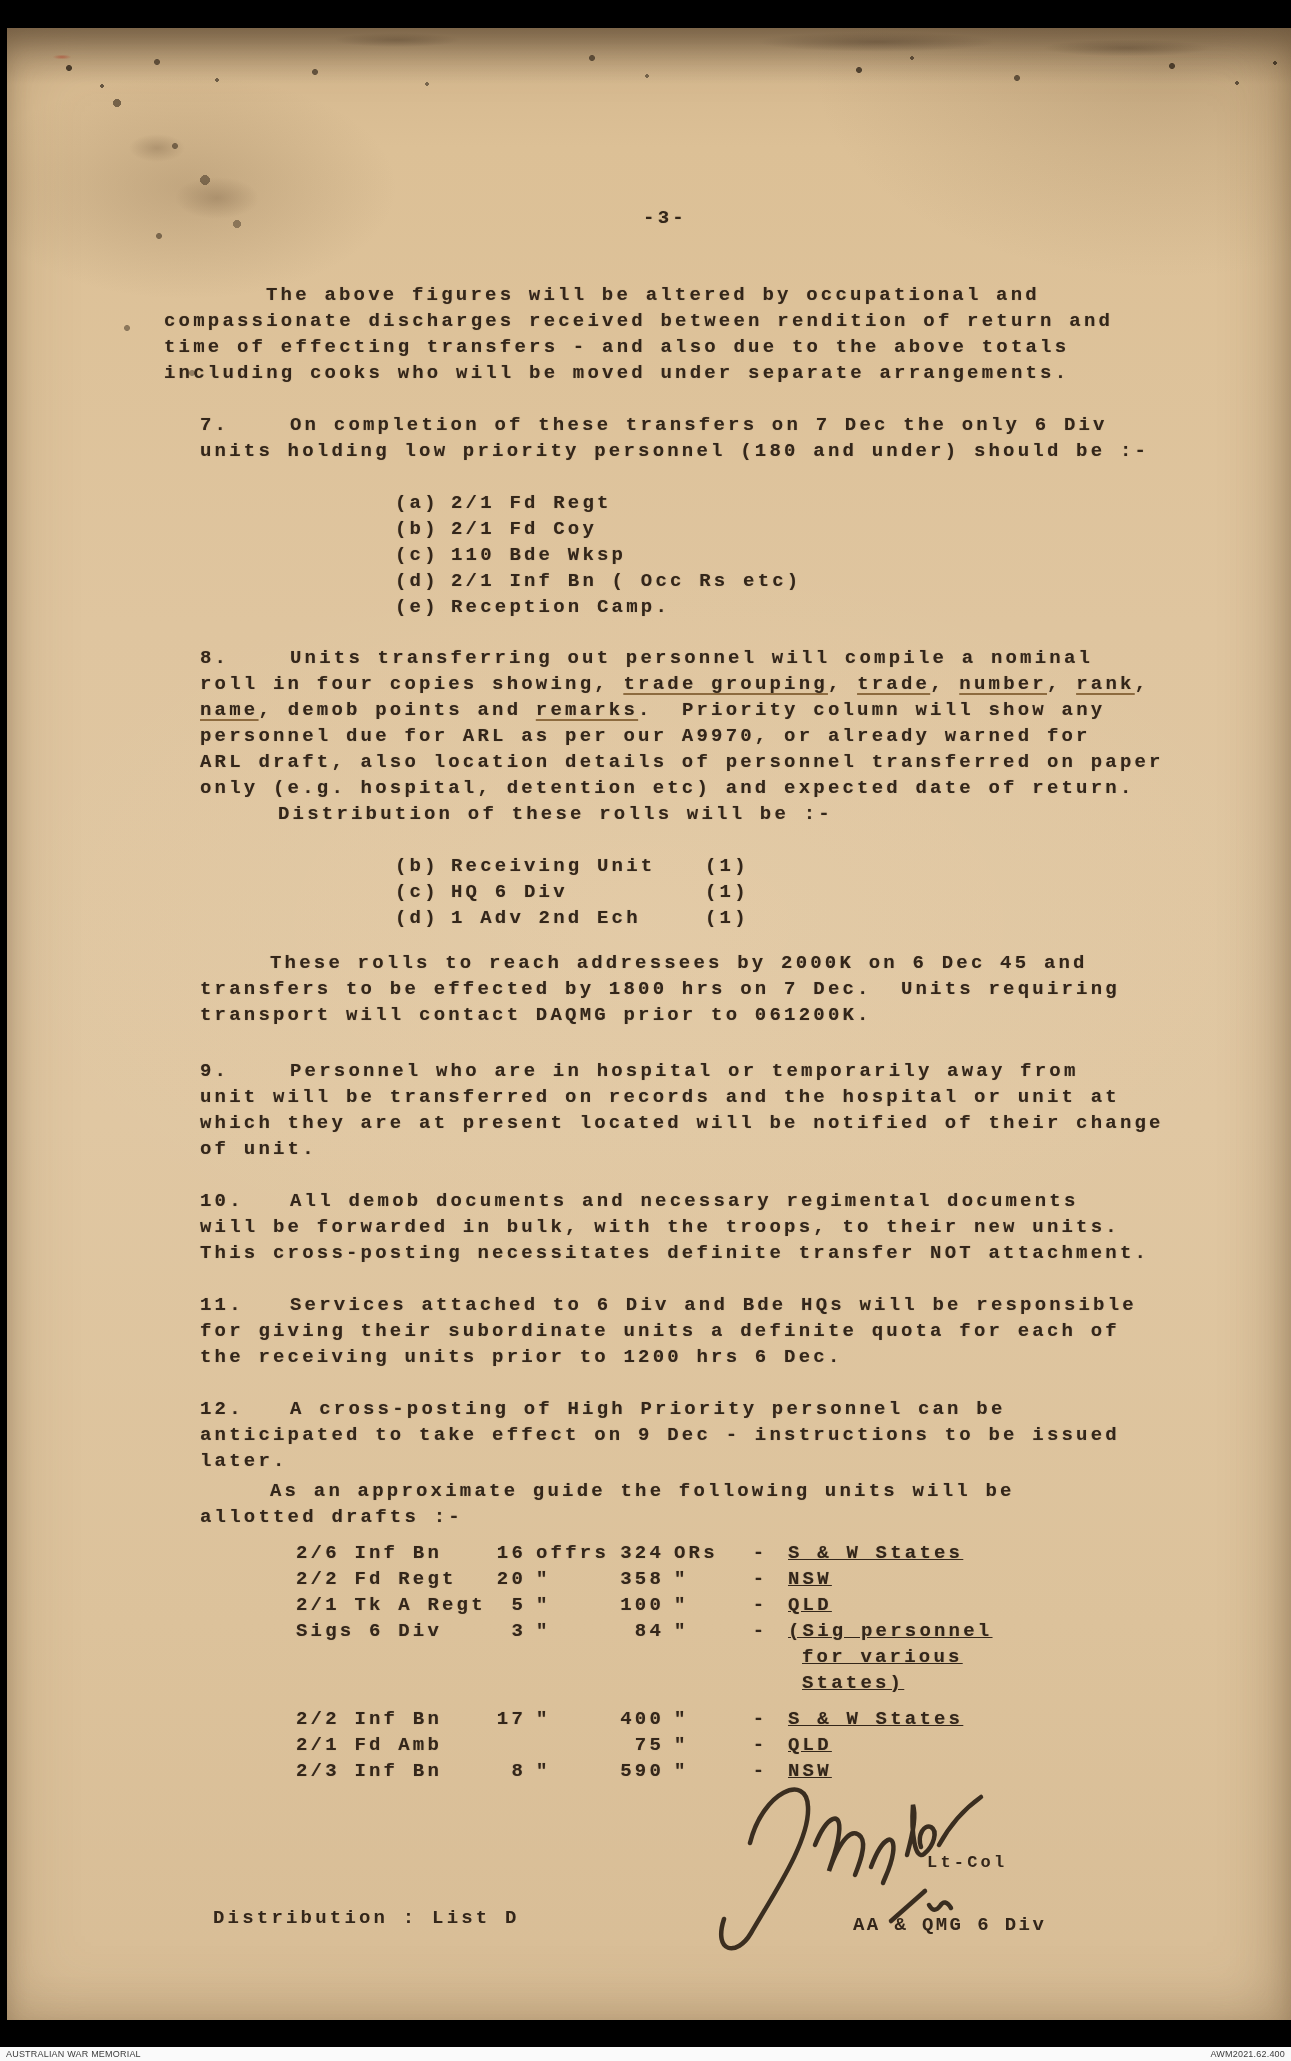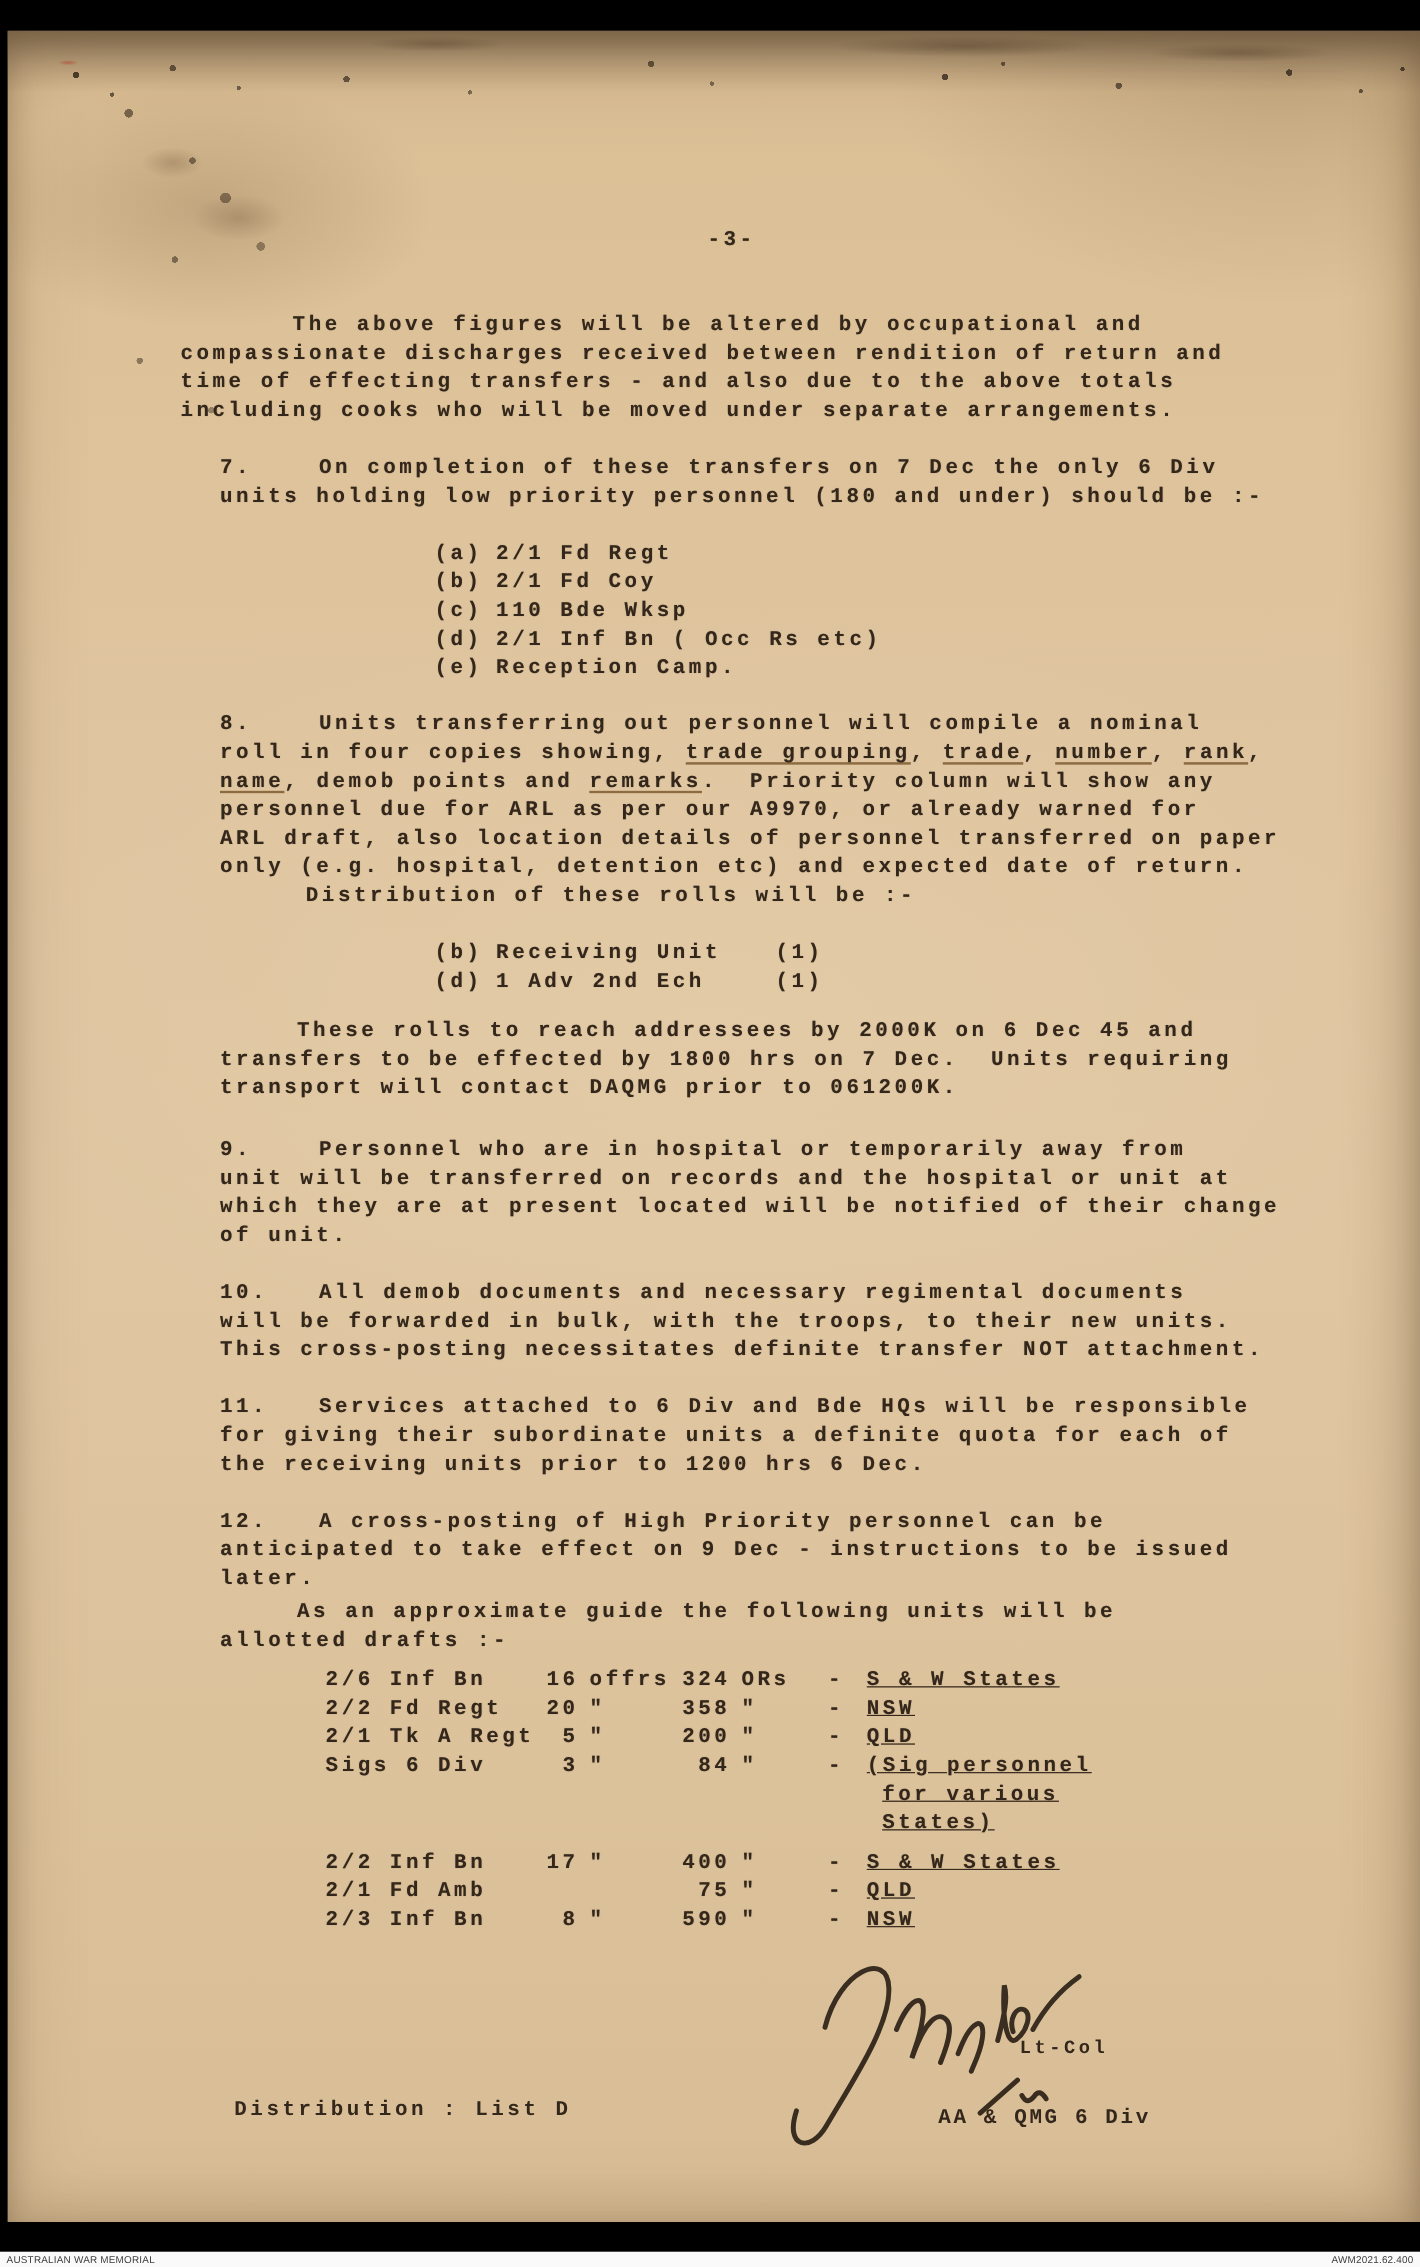--- a/index.html
+++ b/index.html
@@ -134,20 +134,21 @@
       <div class="line"><span>roll in four copies showing, </span><span class="u">trade grouping</span><span>, </span><span class="u">trade</span><span>, </span><span class="u">number</span><span>, </span><span class="u">rank</span><span>,</span></div>
       <div class="line"><span class="u">name</span><span>, demob points and </span><span class="u">remarks</span><span>.  Priority column will show any</span></div>
       <div class="line"><span>personnel due for ARL as per our A9970, or already warned for</span></div>
       <div class="line"><span>ARL draft, also location details of personnel transferred on paper</span></div>
       <div class="line"><span>only (e.g. hospital, detention etc) and expected date of return.</span></div>
       <div class="line fl-dist">Distribution of these rolls will be :-</div>
     </div>
 
     <div class="list-block rolls">
       <div class="list-row"><span class="ll">(b)</span><span class="ln">Receiving Unit</span><span>(1)</span></div>
+      <div class="list-row"><span class="ll">(c)</span><span class="ln">HQ 6 Div</span><span>(1)</span></div>
       <div class="list-row"><span class="ll">(d)</span><span class="ln">1 Adv 2nd Ech</span><span>(1)</span></div>
     </div>
 
     <div class="para" style="margin-bottom:30px;">
       <div class="line fl-md">These rolls to reach addressees by 2000K on 6 Dec 45 and</div>
       <div class="line">transfers to be effected by 1800 hrs on 7 Dec.  Units requiring</div>
       <div class="line">transport will contact DAQMG prior to 061200K.</div>
     </div>
 
     <div class="para">
@@ -200,21 +201,21 @@
           <span class="c ul">"</span>
           <span class="c n">358</span>
           <span class="c ul">"</span>
           <span class="c" style="text-align:center;">-</span>
           <span class="dest">NSW</span>
       </div>
       <div class="drow">
         <span class="c">2/1 Tk A Regt</span>
           <span class="c n">5</span>
           <span class="c ul">"</span>
-          <span class="c n">200</span>
+          <span class="c n">100</span>
           <span class="c ul">"</span>
           <span class="c" style="text-align:center;">-</span>
           <span class="dest">QLD</span>
       </div>
       <div class="drow">
         <span class="c">Sigs 6 Div</span>
           <span class="c n">3</span>
           <span class="c ul">"</span>
           <span class="c n">84</span>
           <span class="c ul">"</span>

